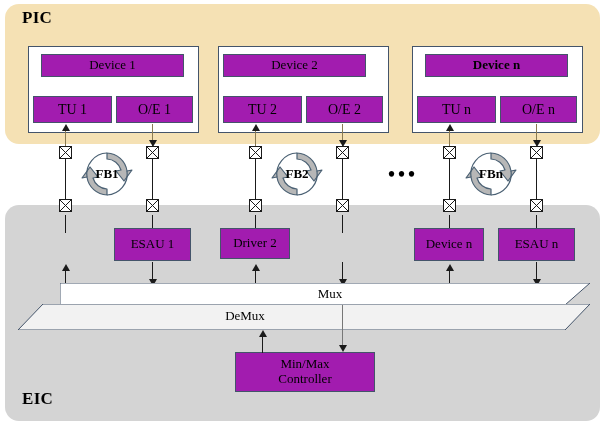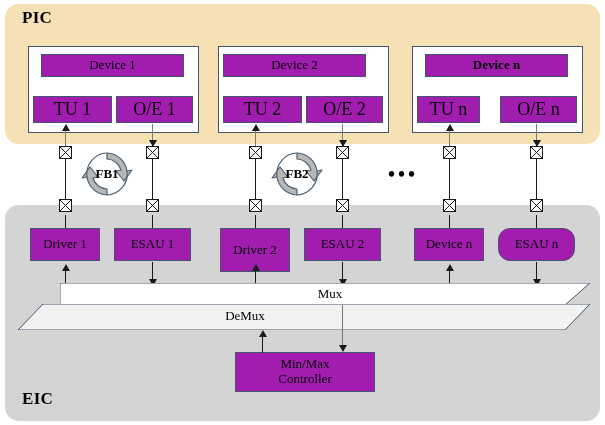--- a/index.html
+++ b/index.html
@@ -22,21 +22,21 @@
   #eic-label{left:22px;top:389px;}
 
   
   .box{
     position:absolute;background:#a21caf;border:1px solid #44546a;
     box-sizing:border-box;display:flex;align-items:center;
     justify-content:center;text-align:center;color:#000;
     font-size:13px;line-height:1.12;
   }
   .group-box{background:#ffffff;border:1px solid #44546a;}
-  .inner-box{font-size:18px;}
+  .inner-box{font-size:14px;}
 
   
   .vline{position:absolute;width:1px;background:#1a1a1a;}
   .vline.tan{background:#8a7a52;}
 
   .arrow-up,.arrow-down{position:absolute;width:0;height:0;}
   .arrow-up{border-left:4px solid transparent;border-right:4px solid transparent;border-bottom:7px solid #1a1a1a;}
   .arrow-down{border-left:4px solid transparent;border-right:4px solid transparent;border-top:7px solid #1a1a1a;}
 
   
@@ -119,21 +119,20 @@
   <div class="fb" style="left:80px;top:147px;">
     <svg width="54" height="54" viewBox="0 0 54 54">
       <path d="M 27 6 A 21 21 0 0 1 47 24 L 52 23 L 44 34 L 36 24 L 41 23 A 15 15 0 0 0 27 12 Z" fill="#b7b7b7" stroke="#4a6073" stroke-width="1.2" stroke-linejoin="round"></path>
       <path d="M 27 48 A 21 21 0 0 1 7 30 L 2 31 L 10 20 L 18 30 L 13 31 A 15 15 0 0 0 27 42 Z" fill="#b7b7b7" stroke="#4a6073" stroke-width="1.2" stroke-linejoin="round"></path>
       <path d="M 27 6 A 21 21 0 0 0 7 30" fill="none" stroke="#4a6073" stroke-width="1.2"></path>
       <path d="M 27 48 A 21 21 0 0 0 47 24" fill="none" stroke="#4a6073" stroke-width="1.2"></path>
     </svg>
     <div class="fb-label">FB1</div>
   </div>
 
-  <div class="box" style="left:30px;top:228px;width:70px;height:33px;">Driver 1</div>
   <div class="box" style="left:114px;top:228px;width:77px;height:33px;">ESAU 1</div>
 
   <div class="vline" style="left:65px;top:268px;height:40px;"></div>
   <div class="arrow-up" style="left:62px;top:264px;"></div>
 
   <div class="vline" style="left:152px;top:262px;height:24px;"></div>
   <div class="arrow-down" style="left:149px;top:279px;"></div>
 
   <div class="group-box" style="position:absolute;left:218px;top:46px;width:169px;height:85px;"></div>
   <div class="box" style="left:223px;top:54px;width:143px;height:23px;">Device 2</div>
@@ -182,33 +181,32 @@
   <div class="fb" style="left:270px;top:147px;">
     <svg width="54" height="54" viewBox="0 0 54 54">
       <path d="M 27 6 A 21 21 0 0 1 47 24 L 52 23 L 44 34 L 36 24 L 41 23 A 15 15 0 0 0 27 12 Z" fill="#b7b7b7" stroke="#4a6073" stroke-width="1.2" stroke-linejoin="round"></path>
       <path d="M 27 48 A 21 21 0 0 1 7 30 L 2 31 L 10 20 L 18 30 L 13 31 A 15 15 0 0 0 27 42 Z" fill="#b7b7b7" stroke="#4a6073" stroke-width="1.2" stroke-linejoin="round"></path>
       <path d="M 27 6 A 21 21 0 0 0 7 30" fill="none" stroke="#4a6073" stroke-width="1.2"></path>
       <path d="M 27 48 A 21 21 0 0 0 47 24" fill="none" stroke="#4a6073" stroke-width="1.2"></path>
     </svg>
     <div class="fb-label">FB2</div>
   </div>
 
-  <div class="box" style="left:220px;top:228px;width:70px;height:44px;">Driver 2</div>
-  <div class="box" style="left:304px;top:228px;width:77px;height:33px;">ESAU 2</div>
+  <div class="box" style="left:220px;top:228px;width:70px;height:31px;">Driver 2</div>
 
   <div class="vline" style="left:255px;top:268px;height:40px;"></div>
   <div class="arrow-up" style="left:252px;top:264px;"></div>
   <div class="vline" style="left:342px;top:262px;height:24px;"></div>
   <div class="arrow-down" style="left:339px;top:279px;"></div>
 
   <div class="ellipsis" style="left:388px;top:164px;">•••</div>
 
   <div class="group-box" style="position:absolute;left:412px;top:46px;width:169px;height:85px;"></div>
   <div class="box" style="left:425px;top:54px;width:143px;height:23px;font-weight:bold;">Device n</div>
-  <div class="box inner-box" style="left:417px;top:96px;width:63px;height:27px;">TU n</div>
+  <div class="box inner-box" style="left:417px;top:96px;width:79px;height:27px;">TU n</div>
   <div class="box inner-box" style="left:500px;top:96px;width:77px;height:27px;">O/E n</div>
 
   <div class="vline tan" style="left:449px;top:126px;height:26px;"></div>
   <div class="arrow-up" style="left:446px;top:124px;"></div>
   <div class="vline" style="left:449px;top:158px;height:46px;"></div>
   <div class="vline" style="left:449px;top:215px;height:18px;"></div>
 
   <div class="vline tan" style="left:536px;top:124px;height:27px;"></div>
   <div class="arrow-down" style="left:533px;top:140px;"></div>
   <div class="vline" style="left:536px;top:158px;height:46px;"></div>
@@ -236,23 +234,32 @@
       </svg>
   </div>
   <div class="xconn" style="left:530px;top:198px;">
     <svg width="13" height="13" viewBox="0 0 13 13">
         <rect x="0.5" y="0.5" width="12" height="12" fill="#ffffff" stroke="#1a1a1a" stroke-width="1"></rect>
         <line x1="0.5" y1="0.5" x2="12.5" y2="12.5" stroke="#1a1a1a" stroke-width="1"></line>
         <line x1="12.5" y1="0.5" x2="0.5" y2="12.5" stroke="#1a1a1a" stroke-width="1"></line>
       </svg>
   </div>
 
+  <div class="fb" style="left:464px;top:147px;">
+    <svg width="54" height="54" viewBox="0 0 54 54">
+      <path d="M 27 6 A 21 21 0 0 1 47 24 L 52 23 L 44 34 L 36 24 L 41 23 A 15 15 0 0 0 27 12 Z" fill="#b7b7b7" stroke="#4a6073" stroke-width="1.2" stroke-linejoin="round"></path>
+      <path d="M 27 48 A 21 21 0 0 1 7 30 L 2 31 L 10 20 L 18 30 L 13 31 A 15 15 0 0 0 27 42 Z" fill="#b7b7b7" stroke="#4a6073" stroke-width="1.2" stroke-linejoin="round"></path>
+      <path d="M 27 6 A 21 21 0 0 0 7 30" fill="none" stroke="#4a6073" stroke-width="1.2"></path>
+      <path d="M 27 48 A 21 21 0 0 0 47 24" fill="none" stroke="#4a6073" stroke-width="1.2"></path>
+    </svg>
+    <div class="fb-label">FBn</div>
+  </div>
 
   <div class="box" style="left:414px;top:228px;width:70px;height:33px;">Device n</div>
-  <div class="box" style="left:498px;top:228px;width:77px;height:33px;border-radius:12px;">ESAU n</div>
+  <div class="box" style="left:498px;top:228px;width:77px;height:33px;">ESAU n</div>
 
   <div class="vline" style="left:449px;top:268px;height:40px;"></div>
   <div class="arrow-up" style="left:446px;top:264px;"></div>
   <div class="vline" style="left:536px;top:262px;height:24px;"></div>
   <div class="arrow-down" style="left:533px;top:279px;"></div>
 
   <div class="trap" style="left:60px;top:283px;width:530px;height:22px;">
     <svg width="530" height="22" viewBox="0 0 530 22" preserveAspectRatio="none">
       <polygon points="0,0 530,0 505,22 0,22" fill="#ffffff" stroke="#44546a" stroke-width="1"></polygon>
     </svg>

